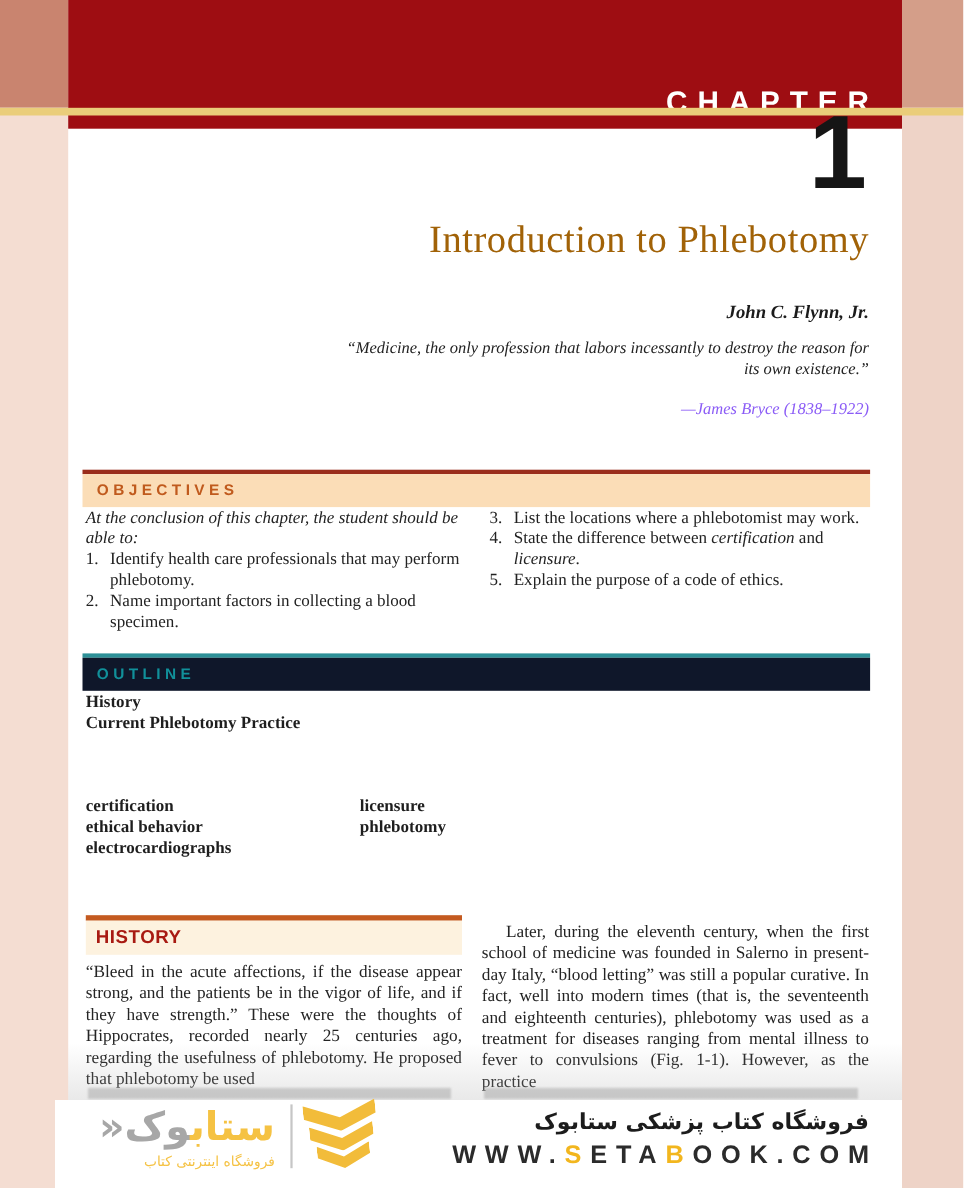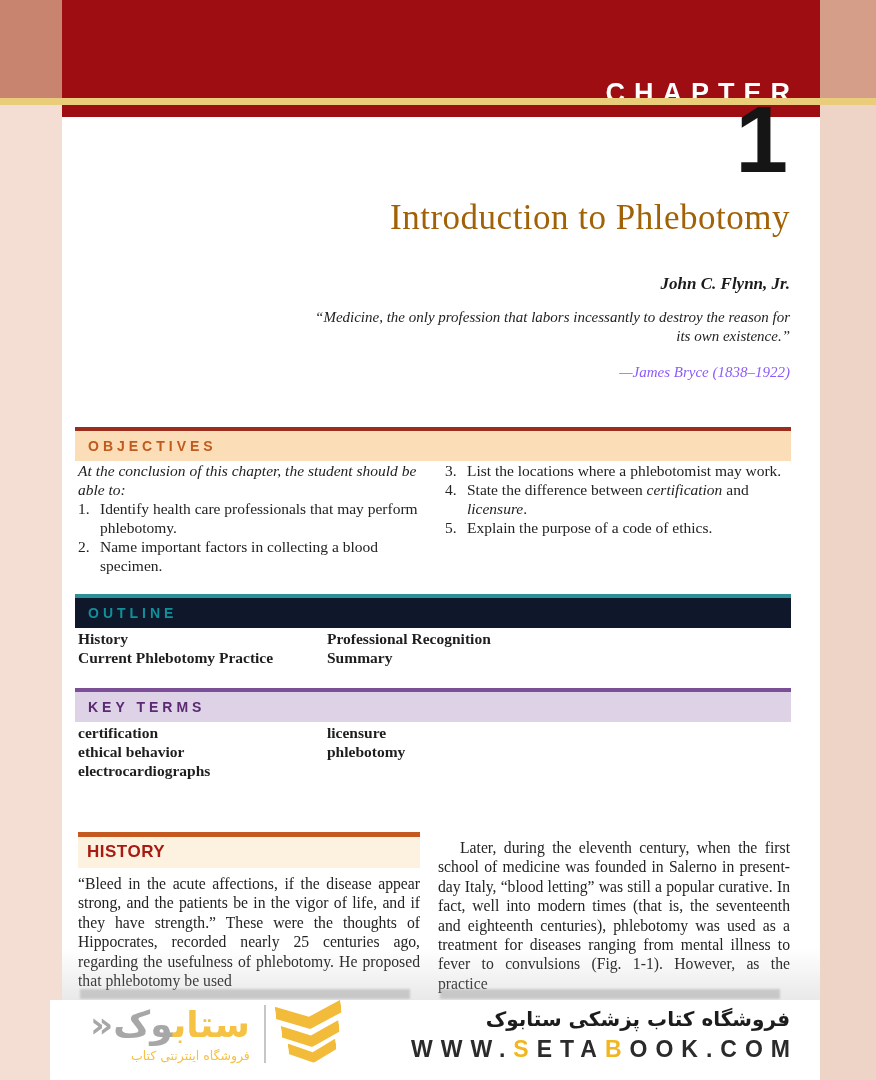--- a/index.html
+++ b/index.html
@@ -78,21 +78,21 @@
   .ghost-r { left:440px; top:989px; width:340px; }
 
   
   .footer { left:50px; top:1000px; width:770px; height:80px; background:#ffffff; z-index:10; }
   .f-right { position:absolute; right:30px; top:5px; text-align:right; }
   .f-persian { font-family:"DejaVu Sans", sans-serif; direction:rtl; font-size:20px;
     font-weight:bold; color:#1c1c1c; line-height:28px; }
   .f-url { margin-top:3px; font-family:Liberation Sans, sans-serif; font-size:23px;
     font-weight:bold; letter-spacing:8px; margin-right:-8px; color:#2b2b2b; }
   .f-url .yl { color:#f2b61e; }
-  .f-logo { position:absolute; left:40px; top:4px; display:flex; align-items:flex-end; }
+  .f-logo { position:absolute; left:40px; top:4px; display:flex; align-items:flex-start; }
   .logo-text { display:flex; flex-direction:column; align-items:flex-end; margin-right:8px; }
   .wordmark { font-family:"DejaVu Sans", sans-serif; direction:rtl; font-size:36px;
     font-weight:bold; line-height:42px; }
   .wm-yellow { color:#f5c243; }
   .wm-grey { color:#a7a7a7; }
   .tagline { font-family:"DejaVu Sans", sans-serif; direction:rtl; color:#f5c243;
     font-size:12.5px; margin-top:2px; }
   .logo-divider { width:2px; height:58px; background:#c6c6c6; margin:0 12px 0 6px; }
   .chevrons { display:flex; flex-direction:column; align-items:center; transform:rotate(-6deg); margin-top:4px; }
   .chev { background:#f2bc3a; clip-path:polygon(0 0, 50% 52%, 100% 0, 100% 48%, 50% 100%, 0 48%); margin-top:-6px; }
@@ -157,31 +157,22 @@
   <div class="abs sec sec-outline">
     <div class="sec-band">
       <span class="sec-label">OUTLINE</span>
     </div>
   </div>
   <div class="abs two-col outline-content">
     <div class="tc-1">
       <div class="bold-line">History</div>
       <div class="bold-line">Current Phlebotomy Practice</div>
     </div>
-    <div class="tc-2">
-      <div class="bold-line">Professional Recognition</div>
-      <div class="bold-line">Summary</div>
-    </div>
-  </div>
-
-  <div class="abs sec sec-keyterms">
-    <div class="sec-band">
-      <span class="sec-label">KEY TERMS</span>
-    </div>
-  </div>
+  </div>
+
   <div class="abs two-col keyterms-content">
     <div class="tc-1">
       <div class="bold-line">certification</div>
       <div class="bold-line">ethical behavior</div>
       <div class="bold-line">electrocardiographs</div>
     </div>
     <div class="tc-2">
       <div class="bold-line">licensure</div>
       <div class="bold-line">phlebotomy</div>
     </div>

